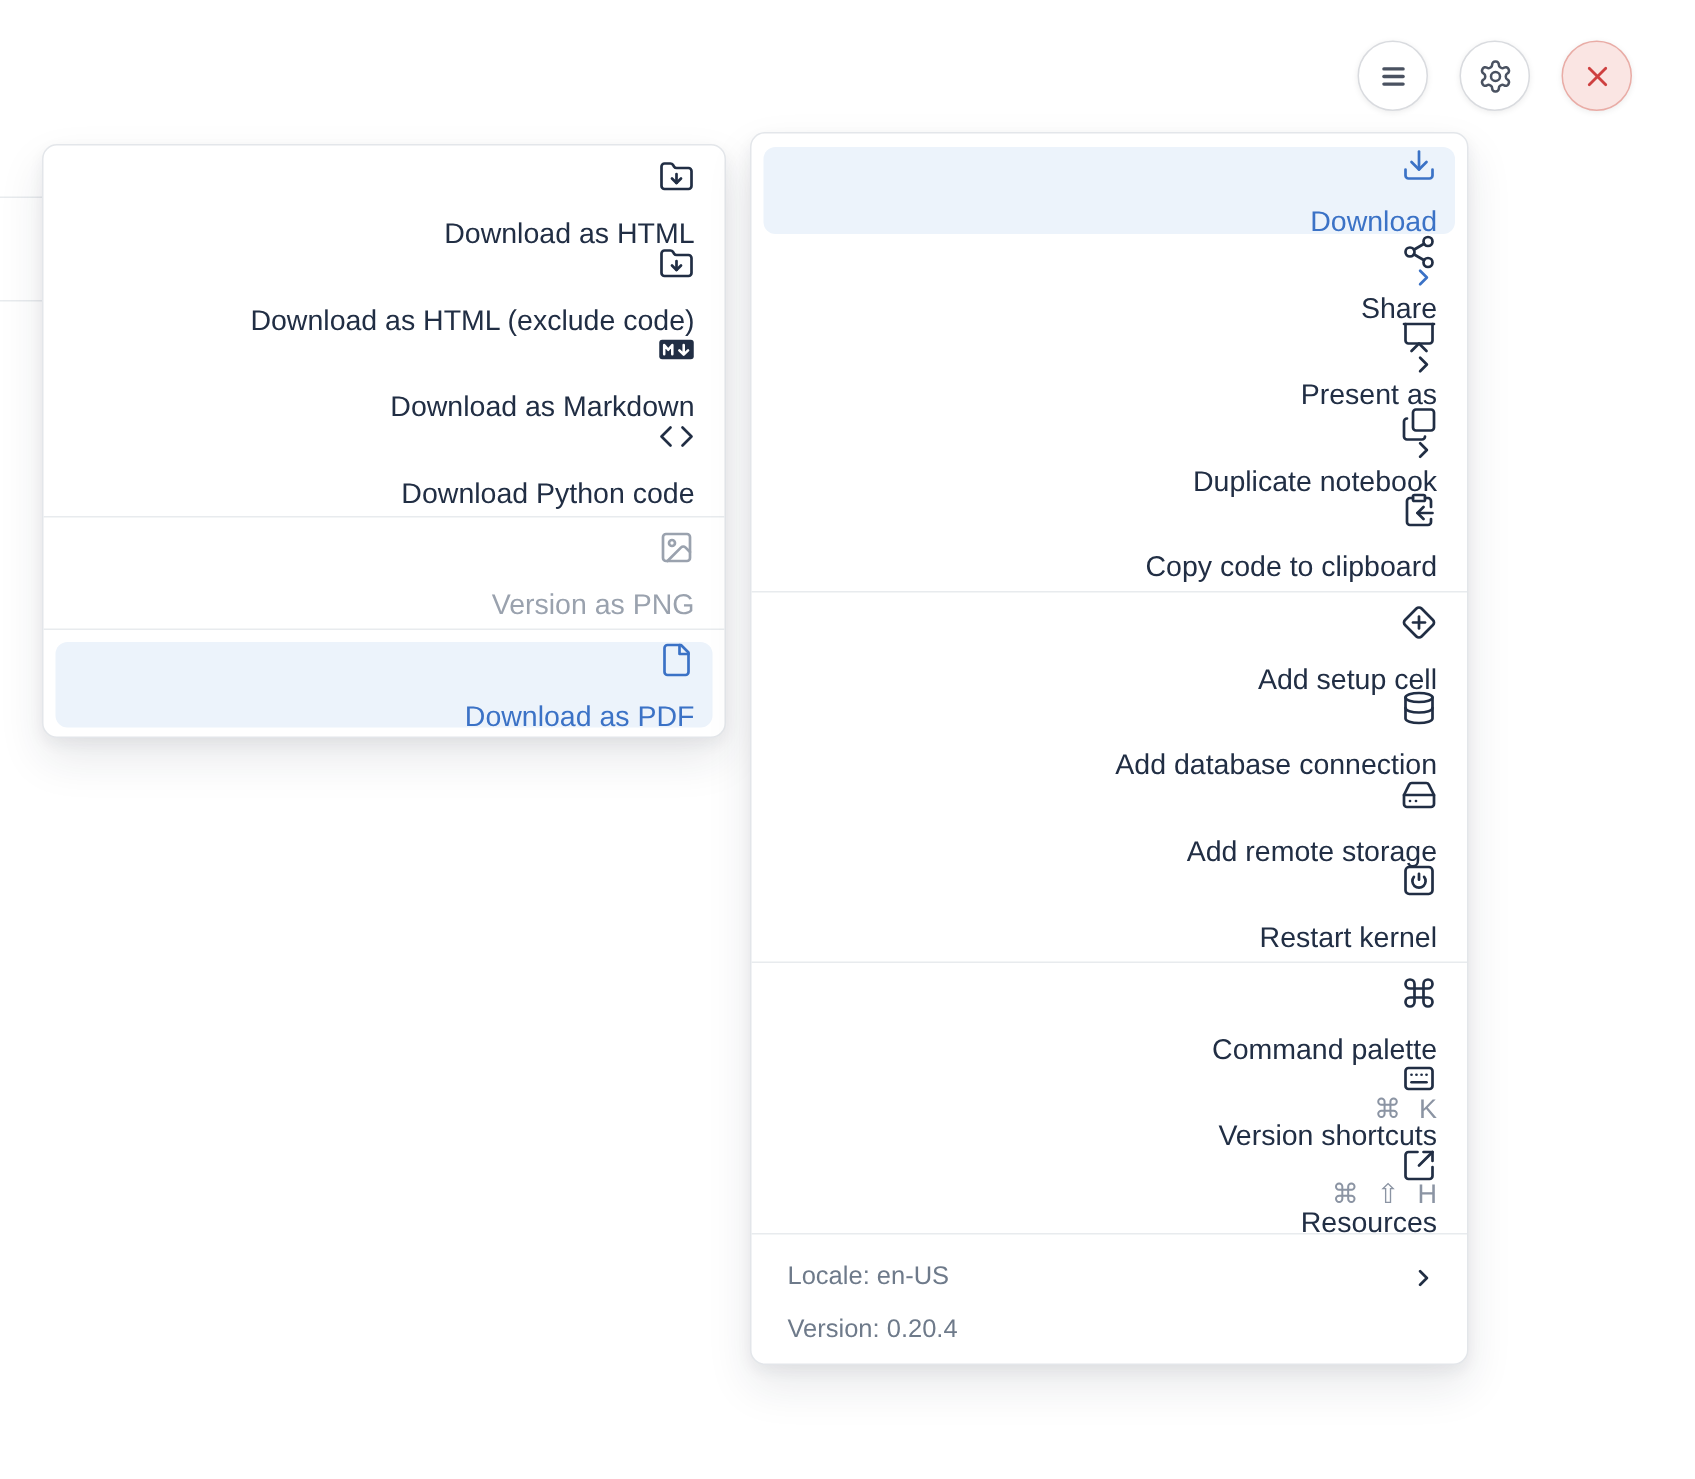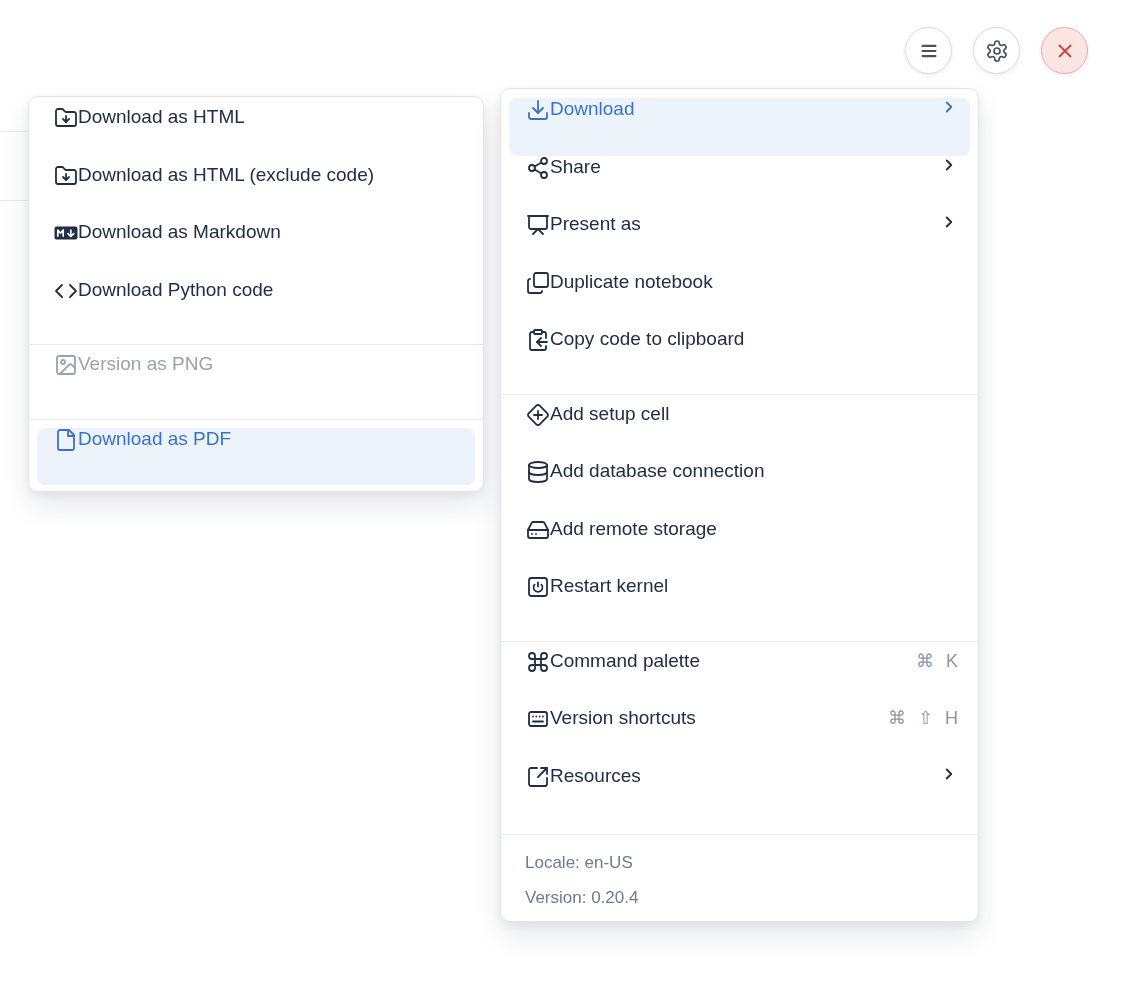--- a/index.html
+++ b/index.html
@@ -25,34 +25,34 @@
   .menu {
     position:absolute; background:#fff; box-sizing:border-box;
     border:1px solid #e3e6ea; border-radius:10px;
     box-shadow:0 14px 30px rgba(30,41,59,.10), 0 4px 10px rgba(30,41,59,.06);
     padding:9px 0 6px;
   }
   #download-submenu { left:28px; top:96px; width:456px; z-index:5; }
   #main-menu       { left:500px; top:88px; width:479px; z-index:10; }
 
   .mi {
-    display:flex; align-items:flex-start; height:57.5px; margin:0 8px;
-    padding:0 12px 0 17px; border-radius:8px; gap:0;
-    font-size:19px; color:#212e44; cursor:pointer; white-space:nowrap;
+    display:flex; align-items:flex-end; height:57.5px; margin:0 8px;
+    padding:0 12px 0 17px; border-radius:8px; gap:16px;
+    font-size:19px; color:#212e44; cursor:pointer; white-space:nowrap;flex-direction:column;
   }
   .mi .lbl { flex:1; }
   .mi.active { background:#ecf3fb; color:#3b72c6; }
   .mi.disabled { color:#9aa2ae; cursor:default; }
   .ic { display:flex; width:24px; height:24px; flex:none; align-items:center; justify-content:center; }
   .chev { display:flex; flex:none; color:inherit; }
   .shortcut { color:#8b94a3; font-size:18px; word-spacing:7px; flex:none; }
 
   .divider { border-top:1px solid #e8ebee; margin:8px 0; }
 
-  .menu-footer { border-top:1px solid #e8ebee; margin-top:12px; padding:10px 0 0 24px; }
+  .menu-footer { border-top:1px solid #e8ebee; margin-top:0; padding:10px 0 0 24px; }
   .menu-footer div { font-size:17px; color:#6e7a8a; line-height:35px; }
 
   svg { display:block; }
 </style>
 </head>
 <body>
 
 <div class="page-line" style="top:131px;"></div>
 <div class="page-line" style="top:200px;"></div>
 

